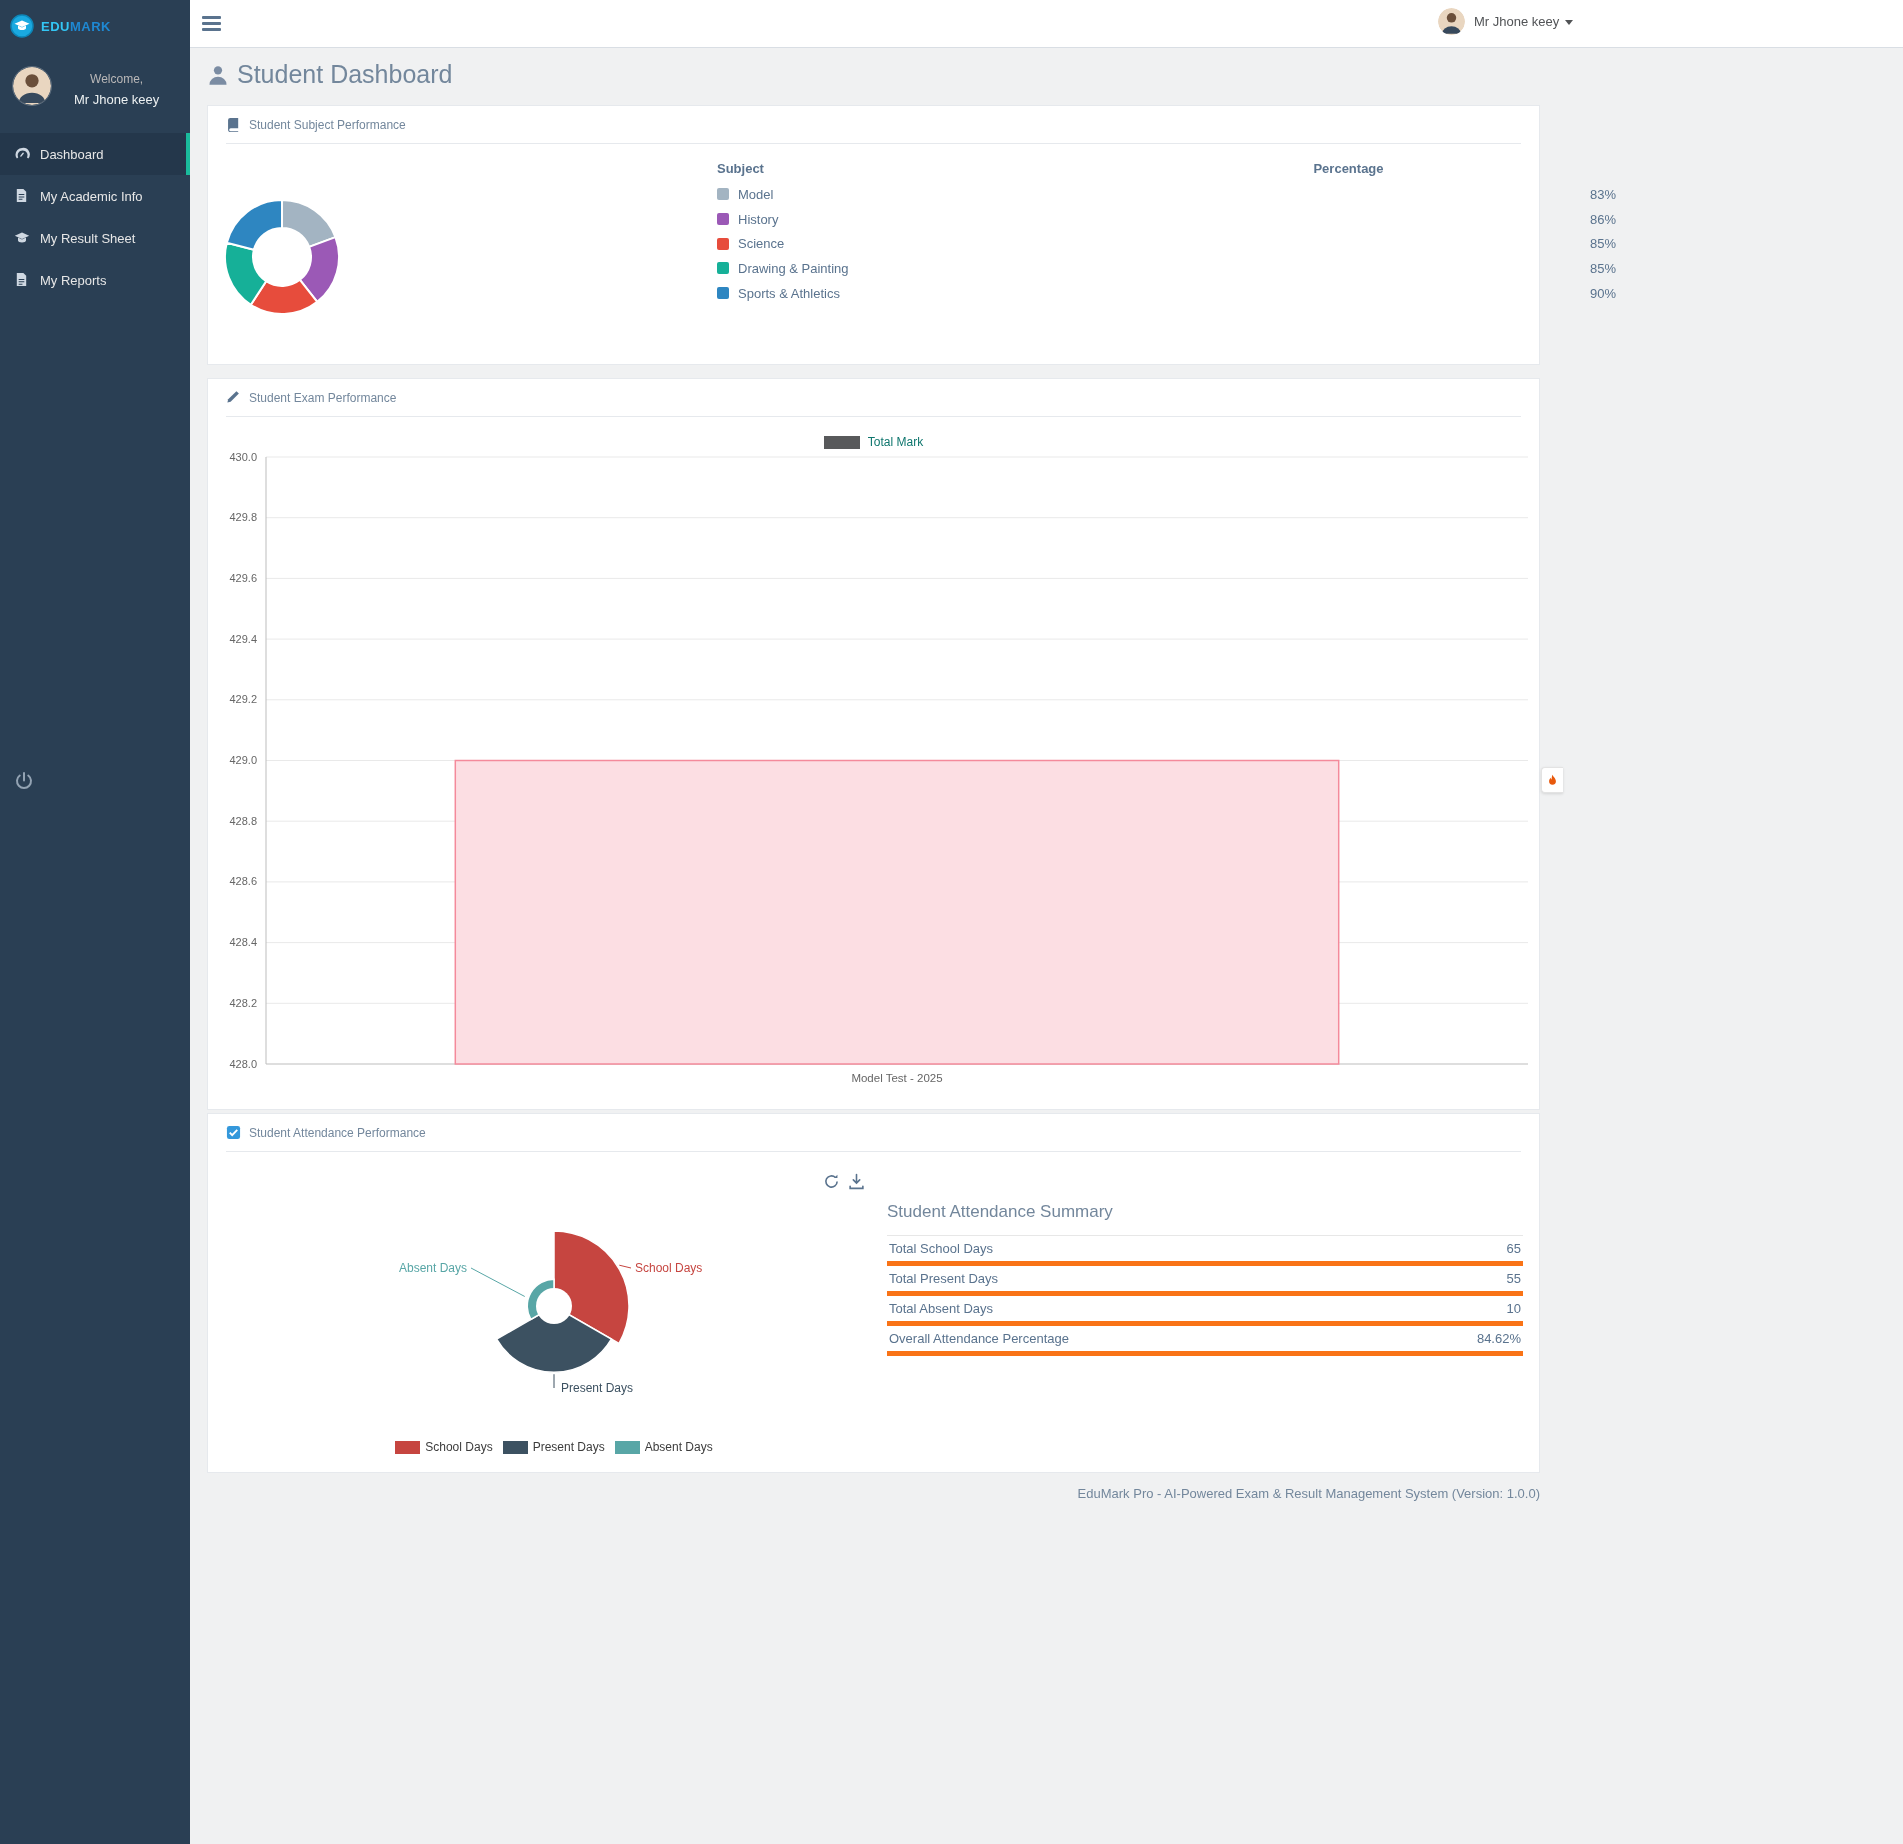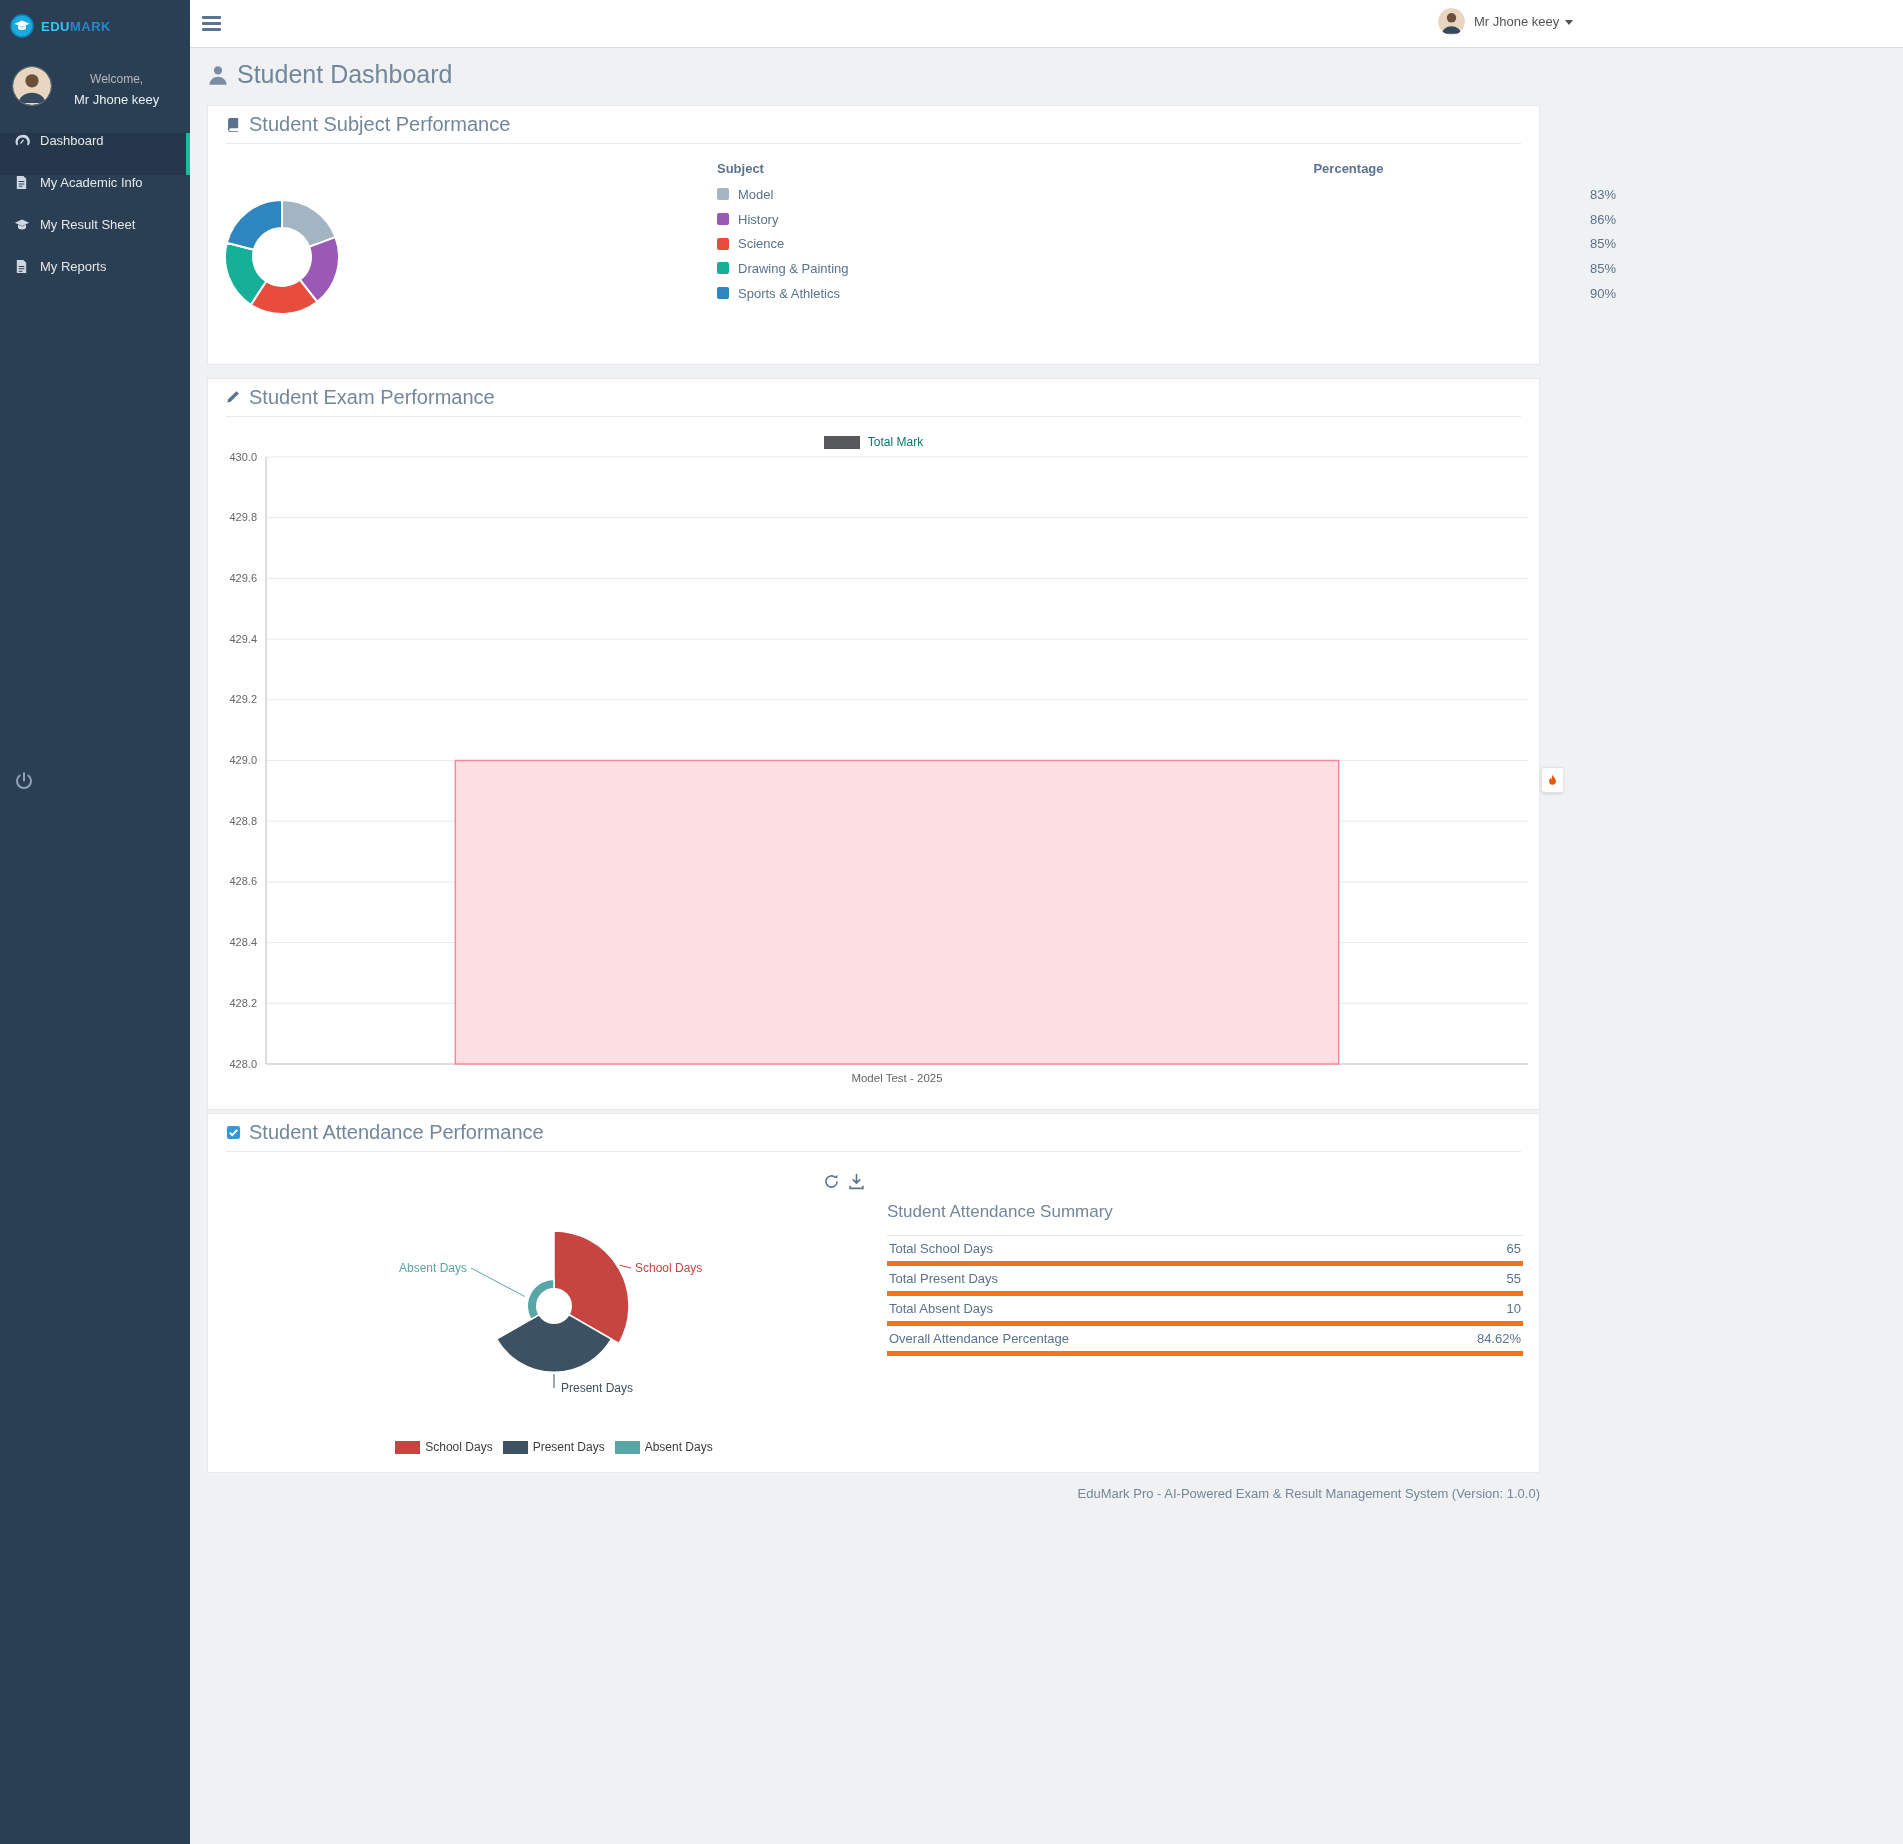--- a/index.html
+++ b/index.html
@@ -15,21 +15,21 @@
   .sidebar { position:absolute; left:0; top:0; width:190px; height:1844px; background:#2a3f54; z-index:5; }
   .logo-bar { height:52px; display:flex; align-items:center; padding:0 10px; }
   .logo-circle { width:24px; height:24px; flex:0 0 24px; margin-right:7px; }
   .logo-text { font-size:13px; font-weight:bold; letter-spacing:.5px; }
   .profile-block { padding:14px 12px 18px; display:flex; align-items:flex-start; }
   .profile-avatar { width:40px; height:40px; border-radius:50%; overflow:hidden; border:1px solid rgba(255,255,255,.25); flex:0 0 40px; }
   .profile-meta { margin-left:22px; padding-top:6px; }
   .welcome-label { font-size:12px; color:#BAB8B8; margin-bottom:6px;text-align:center; }
   .profile-name { font-size:13px; color:#ECF0F1; }
   .nav-menu { margin-top:8px; }
-  .nav-item { display:flex; align-items:flex-start; height:42px; padding:0 14px; color:#E7E7E7; font-size:13px; cursor:pointer; }
+  .nav-item { display:flex; align-items:center; height:42px; padding:0 14px; color:#E7E7E7; font-size:13px; cursor:pointer; }
   .nav-item .nav-icon { width:16px; height:16px; margin-right:10px; color:#cfd8e2; display:inline-flex; }
   .nav-item.active { background:#24374b; border-right:4px solid #1ABB9C; }
   .sidebar-footer { position:absolute; left:0; top:766px; width:48px; height:30px; display:flex; align-items:center; justify-content:center; }
   .power-btn { width:26px; height:26px; color:#93a3b3; background:transparent; border:none; cursor:pointer; display:flex; align-items:center; justify-content:center; }
 
   
   .topbar { position:absolute; left:190px; top:0; width:1713px; height:48px; background:#fff; border-bottom:1px solid #D9DEE4; z-index:4; }
   .hamburger { position:absolute; left:12px; top:13px; width:22px; height:20px; background:none; border:none; cursor:pointer; }
   .hamburger span { display:block; width:19px; height:3px; background:#5A738E; margin:3px 0; border-radius:1px; }
   .user-chip { position:absolute; left:1248px; top:8px; display:flex; align-items:center; cursor:pointer; }
@@ -39,21 +39,21 @@
 
   
   .content { position:absolute; left:190px; top:48px; width:1713px; height:1796px; }
   .page-title { position:absolute; left:17px; top:12px; display:flex; align-items:center; color:#73879C; }
   .page-title .title-icon { width:22px; height:22px; margin-right:8px; color:#7b8ca3; display:inline-flex; }
   .page-title h1 { font-size:25px; font-weight:400; color:#73879C; }
 
   .card { position:absolute; left:17px; width:1333px; background:#fff; border:1px solid #E6E9ED; }
   .card-header { display:flex; align-items:center; height:38px; margin:0 18px; border-bottom:1px solid #E6E9ED; }
   .card-header .card-icon { width:15px; height:15px; margin-right:8px; display:inline-flex; color:#5A738E; }
-  .card-header h2 { font-size:20px; font-weight:400; color:#73879C; }
+  .card-header h2 { font-size:12px; font-weight:400; color:#73879C; }
 
   
   .card-subject { top:57px; height:260px; }
   .donut-svg { position:absolute; left:14px; top:91px; }
   .subject-table { position:absolute; left:503px; top:48px; width:915px; font-size:13px; }
   .st-row { display:flex; align-items:center; height:24.7px; }
   .st-head { height:28px; font-weight:bold; color:#5A738E; }
   .st-col-subject { width:490px; display:flex; align-items:center; padding-left:6px; }
   .st-col-pct { width:425px; text-align:right; padding-right:10px; }
   .st-head .st-col-pct { text-align:center; padding-right:130px; }

